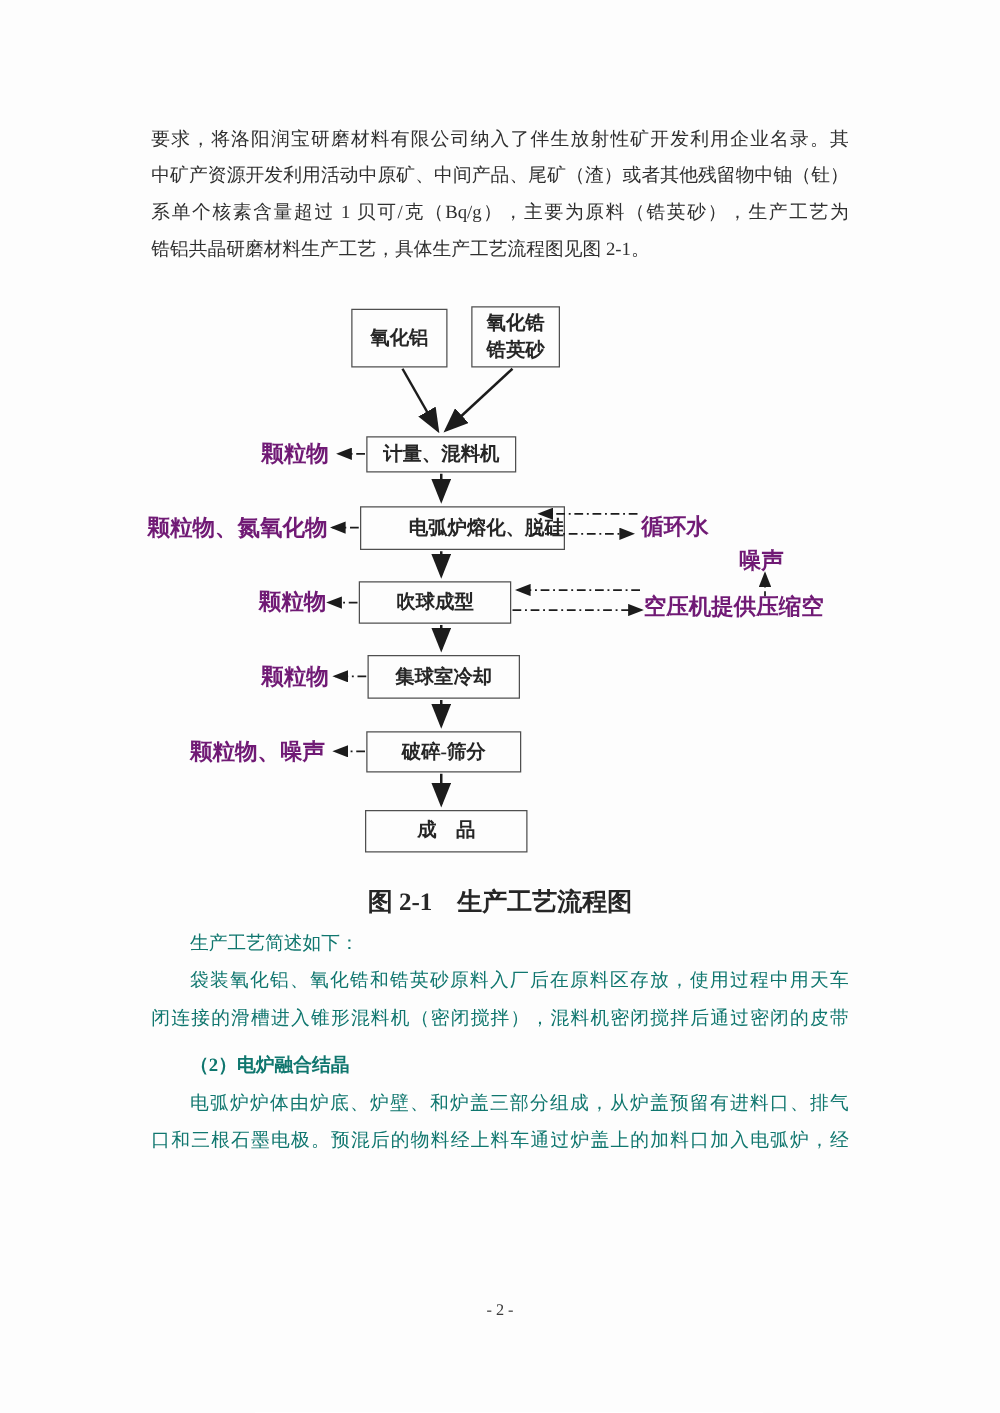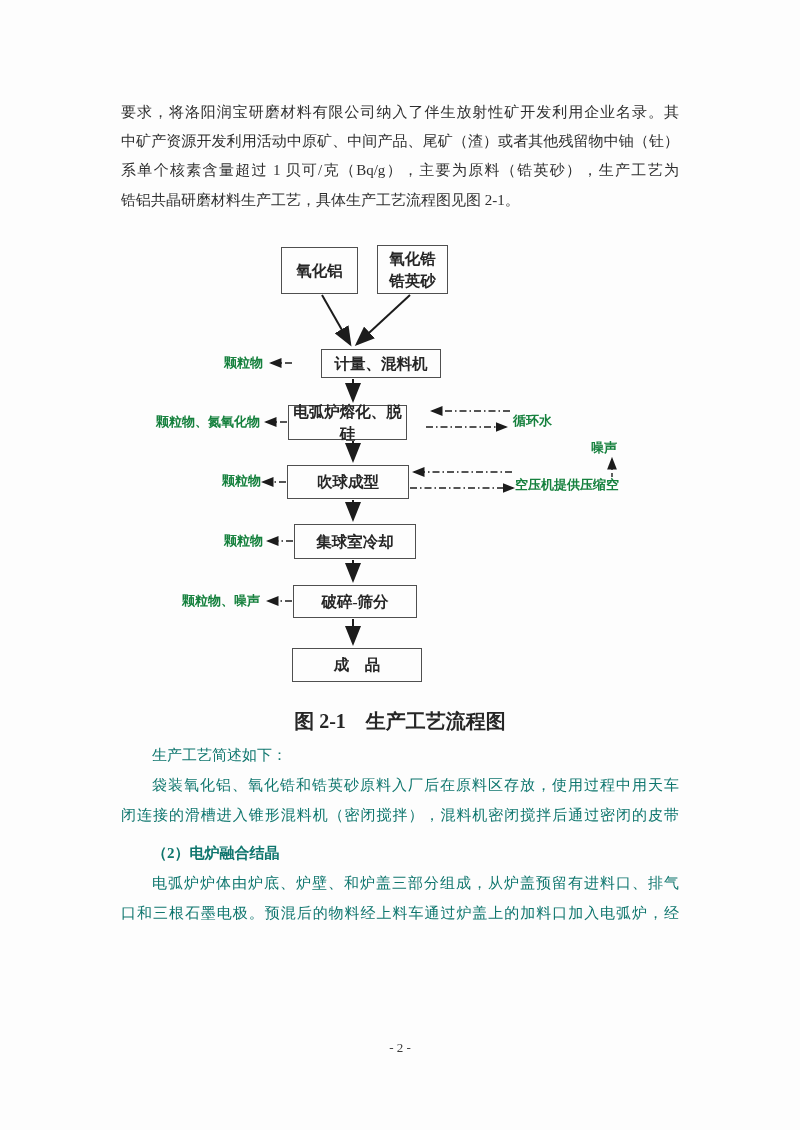--- a/index.html
+++ b/index.html
@@ -38,21 +38,21 @@
     border:1.5px solid #4f4f4f;
     background:#fdfdfd;
     display:flex;flex-direction:column;align-items:center;justify-content:center;
     font-weight:bold;font-size:15.5px;color:#262626;
     text-align:center;line-height:22px;
     z-index:2;
   }
   
   .flabel{
     position:absolute;
-    font-weight:bold;font-size:13px;color:#15803d;
+    font-weight:bold;font-size:18px;color:#701a75;
     line-height:22px;height:22px;white-space:nowrap;
     z-index:2;
   }
   .flabel.right-align{text-align:right;}
   
   .arrows{position:absolute;left:0;top:0;z-index:3;pointer-events:none;}
   .solidline{stroke:#1c1c1c;stroke-width:2;}
   .dashdotline{stroke:#1c1c1c;stroke-width:1.4;stroke-dasharray:7 3 1.5 3;}
   .dashedline{stroke:#1c1c1c;stroke-width:1.4;stroke-dasharray:4 3;}
   
@@ -75,24 +75,24 @@
 
   <div>
 
     <div class="fbox" style="left:281px;top:247px;width:77px;height:47px;">
       <span>氧化铝</span>
     </div>
     <div class="fbox" style="left:377px;top:245px;width:71px;height:49px;">
       <span>氧化锆</span>
       <span>锆英砂</span>
     </div>
-    <div class="fbox" style="left:293px;top:349px;width:120px;height:29px;margin-left:28px;">
+    <div class="fbox" style="left:293px;top:349px;width:120px;height:29px;">
       <span>计量、混料机</span>
     </div>
-    <div class="fbox" style="left:288px;top:405px;width:119px;height:35px;align-items:flex-end;">
+    <div class="fbox" style="left:288px;top:405px;width:164px;height:35px;align-items:flex-end;">
       <span>电弧炉熔化、脱硅</span>
     </div>
     <div class="fbox" style="left:287px;top:465px;width:122px;height:34px;">
       <span>吹球成型</span>
     </div>
     <div class="fbox" style="left:294px;top:524px;width:122px;height:35px;">
       <span>集球室冷却</span>
     </div>
     <div class="fbox" style="left:293px;top:585px;width:124px;height:33px;">
       <span>破碎-筛分</span>

